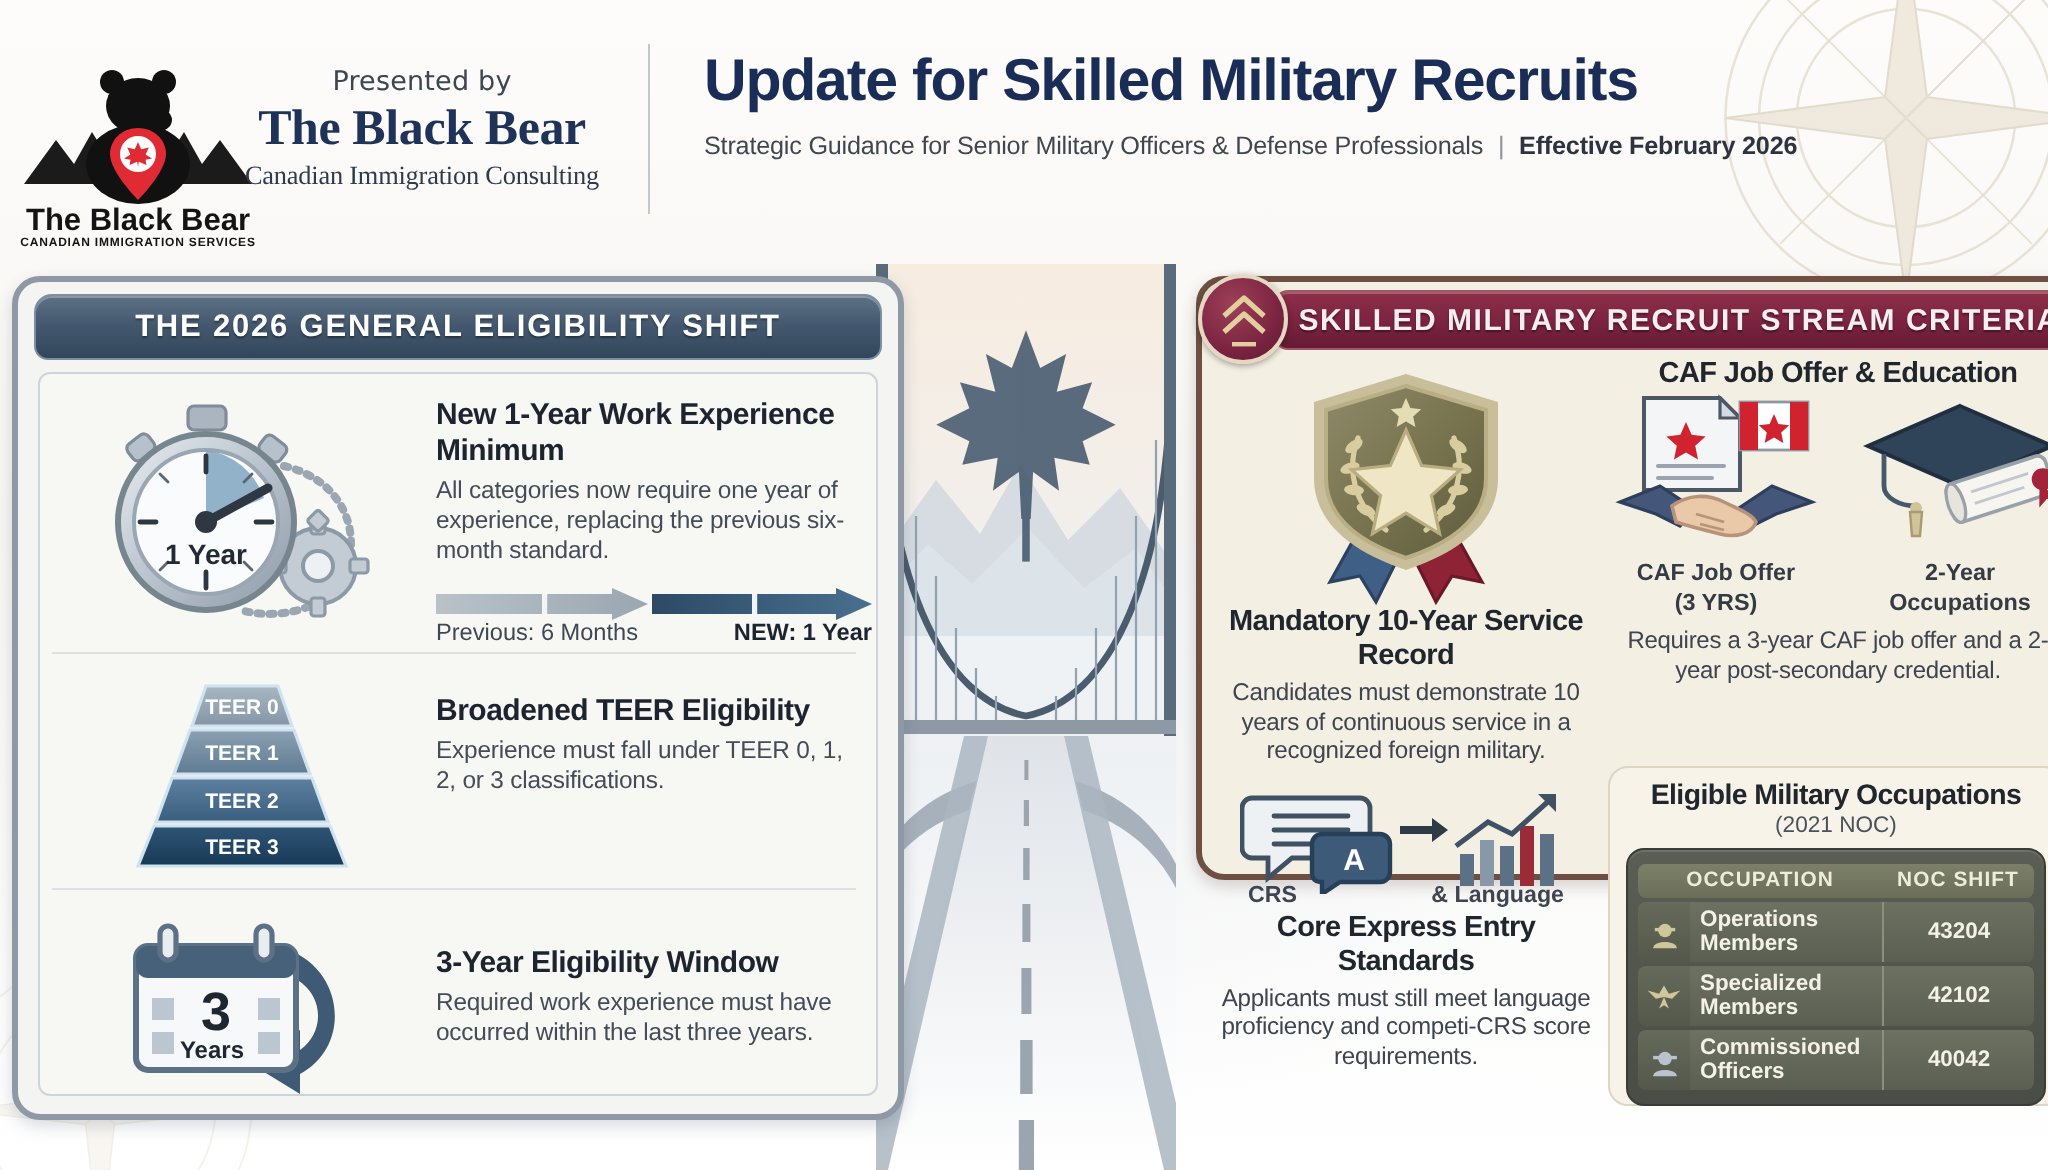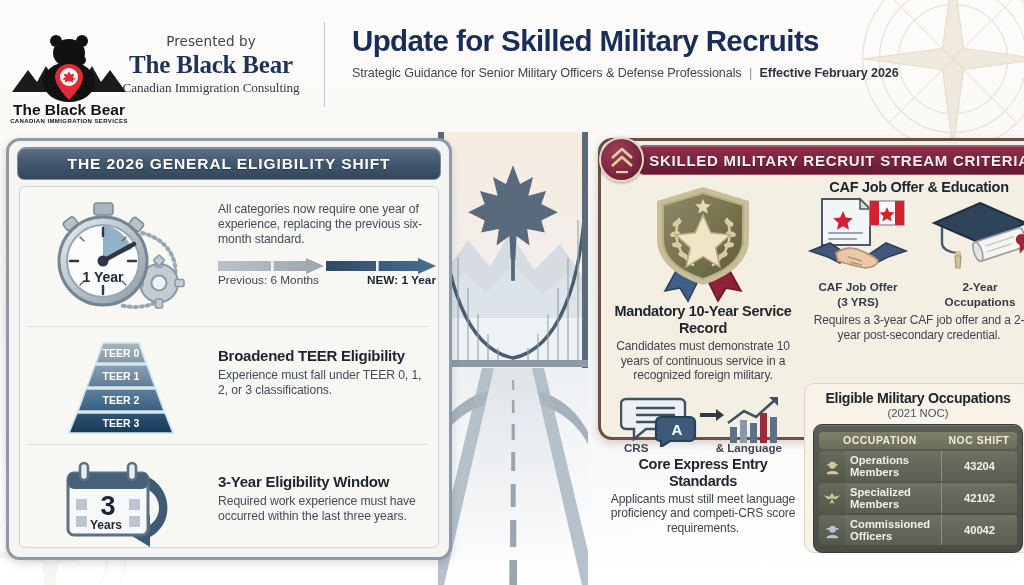--- a/index.html
+++ b/index.html
@@ -424,20 +424,21 @@
               <line x1="34" y1="86" x2="38" y2="82"></line>
                 <line x1="34" y1="38" x2="38" y2="42"></line>
             </g>
 
             <line x1="57" y1="62" x2="88" y2="45" stroke="#2f3842" stroke-width="4.5" stroke-linecap="round"></line>
             <circle cx="57" cy="62" r="5.5" fill="#2f3842"></circle>
             <text x="57" y="83" text-anchor="middle" font-family="Liberation Sans, sans-serif" font-size="14" font-weight="bold" fill="#222a33">1 Year</text>
           </svg>
         </div>
         <div class="ltext">
+          <div class="ltitle">New 1-Year Work Experience Minimum</div>
           <div class="lbodytext">All categories now require one year of experience, replacing the previous six-month standard.</div>
           <div class="timeline">
             <svg width="218" height="16" viewBox="0 0 218 16">
               <defs>
                 <linearGradient id="gprev" x1="0" y1="0" x2="1" y2="0">
                   <stop offset="0%" stop-color="#b9c2c9"></stop>
                     <stop offset="100%" stop-color="#9aa6b0"></stop>
                 </linearGradient>
                 <linearGradient id="gnew" x1="0" y1="0" x2="1" y2="0">
                   <stop offset="0%" stop-color="#2c4a66"></stop>

